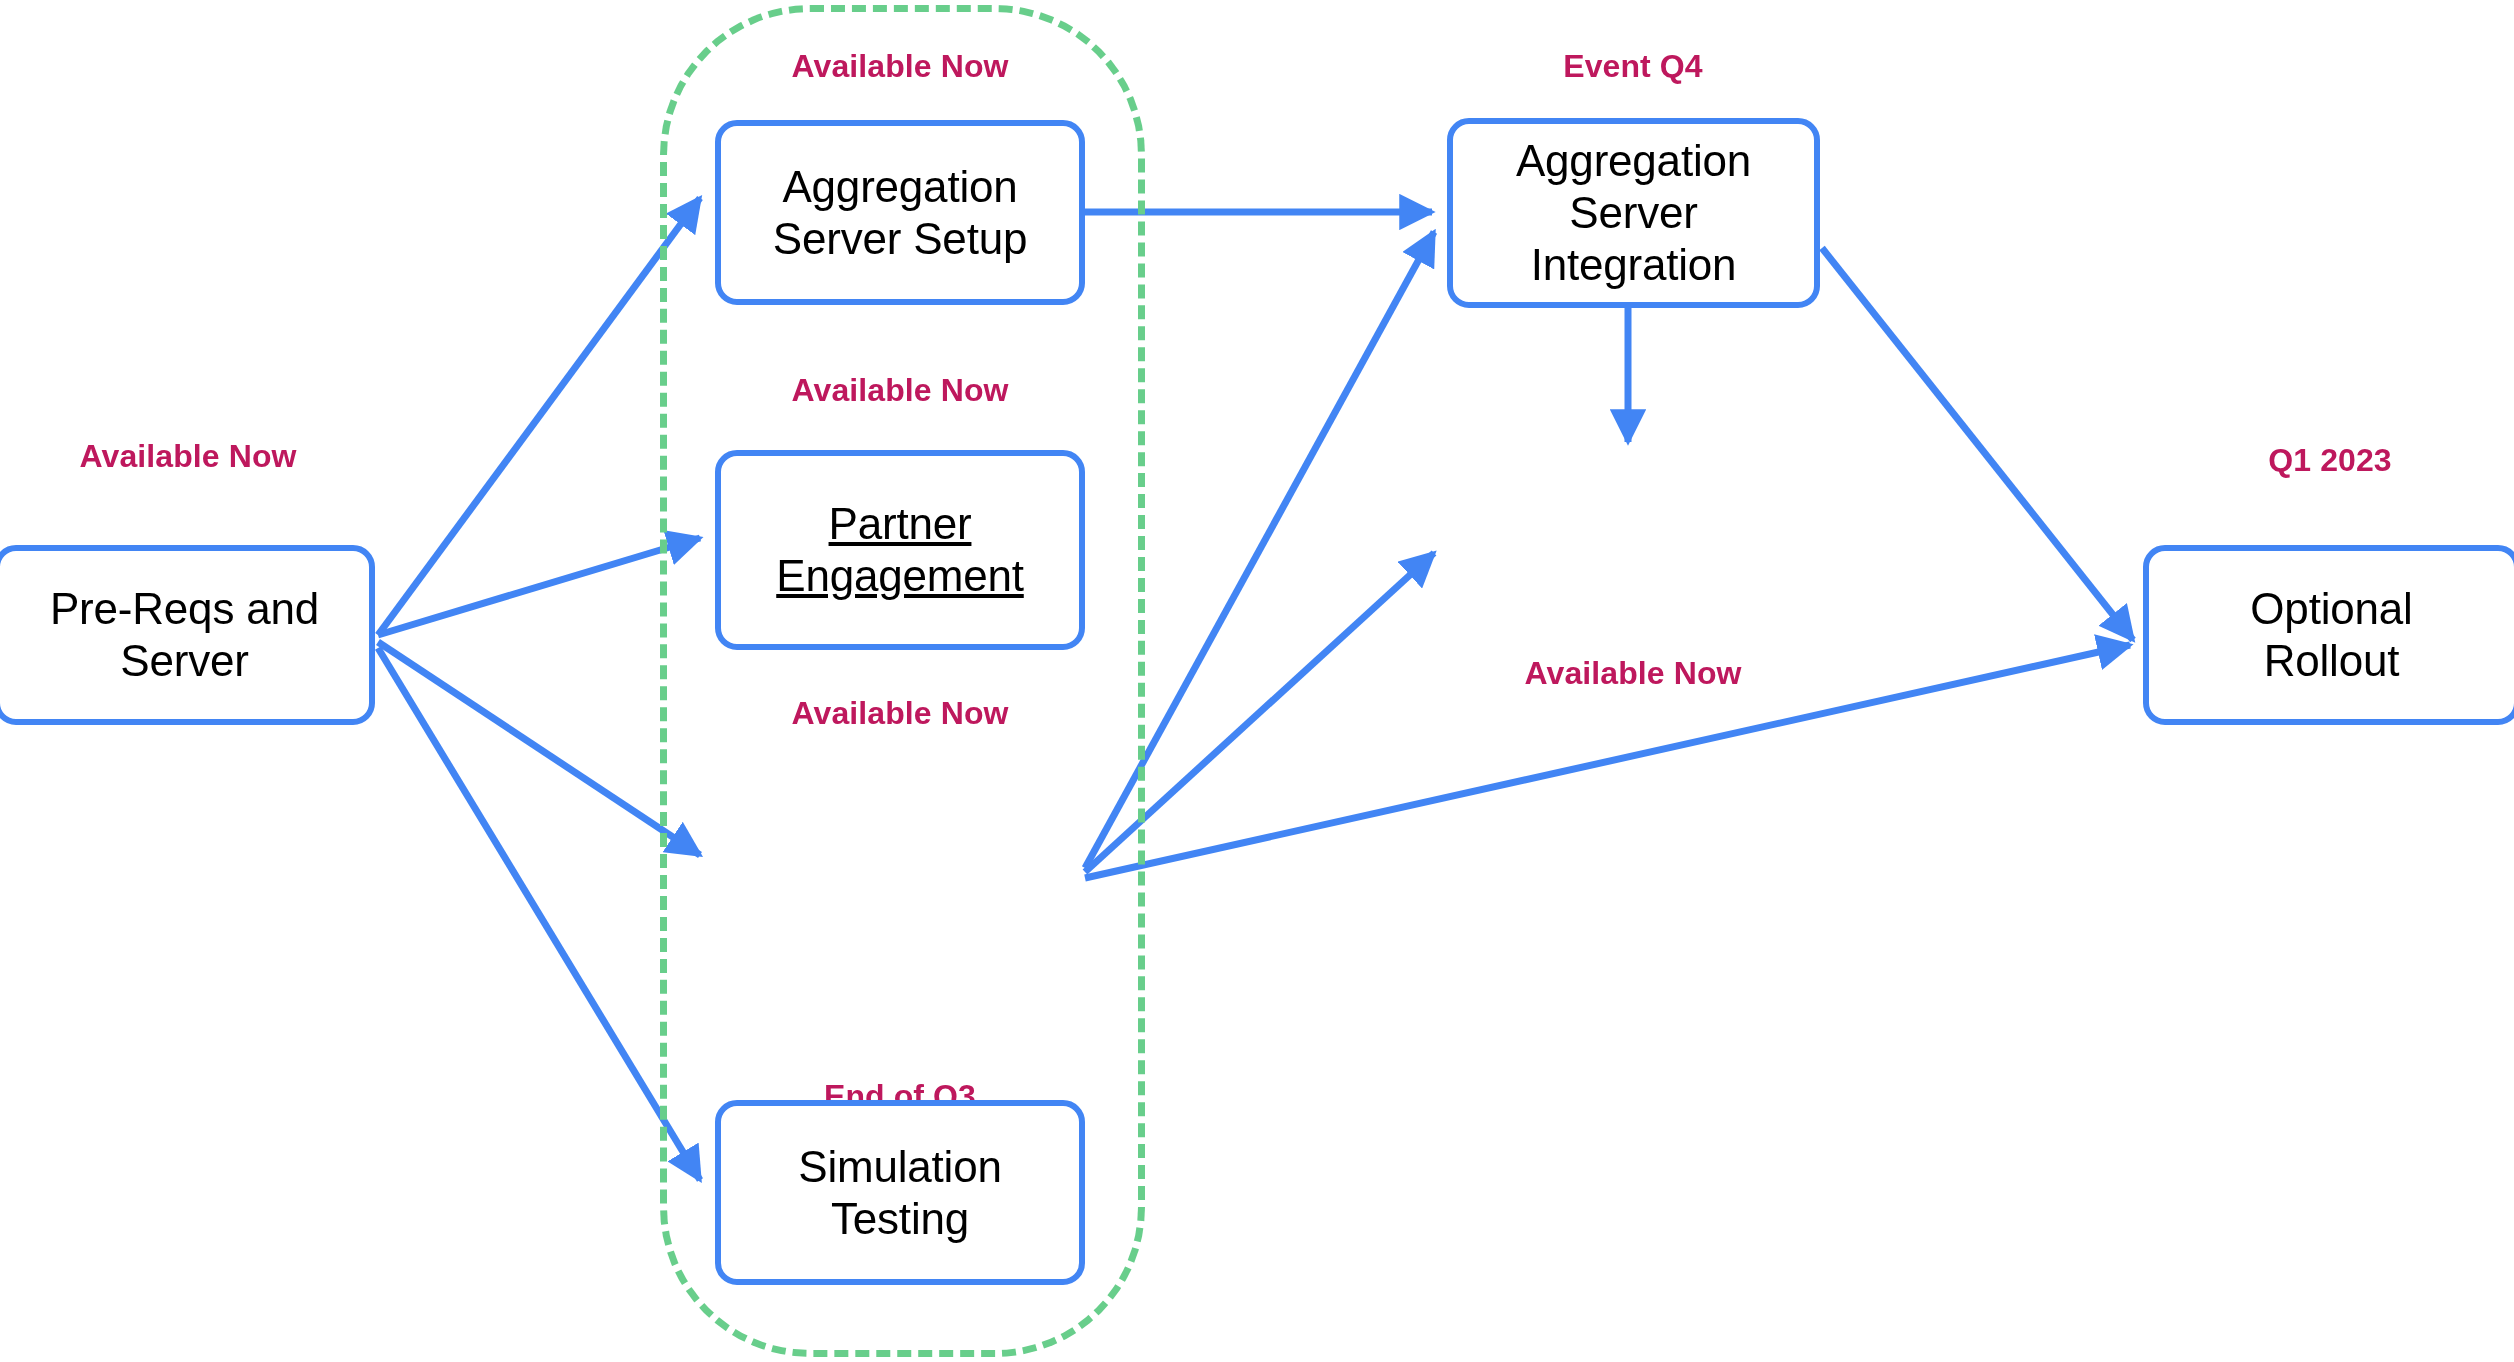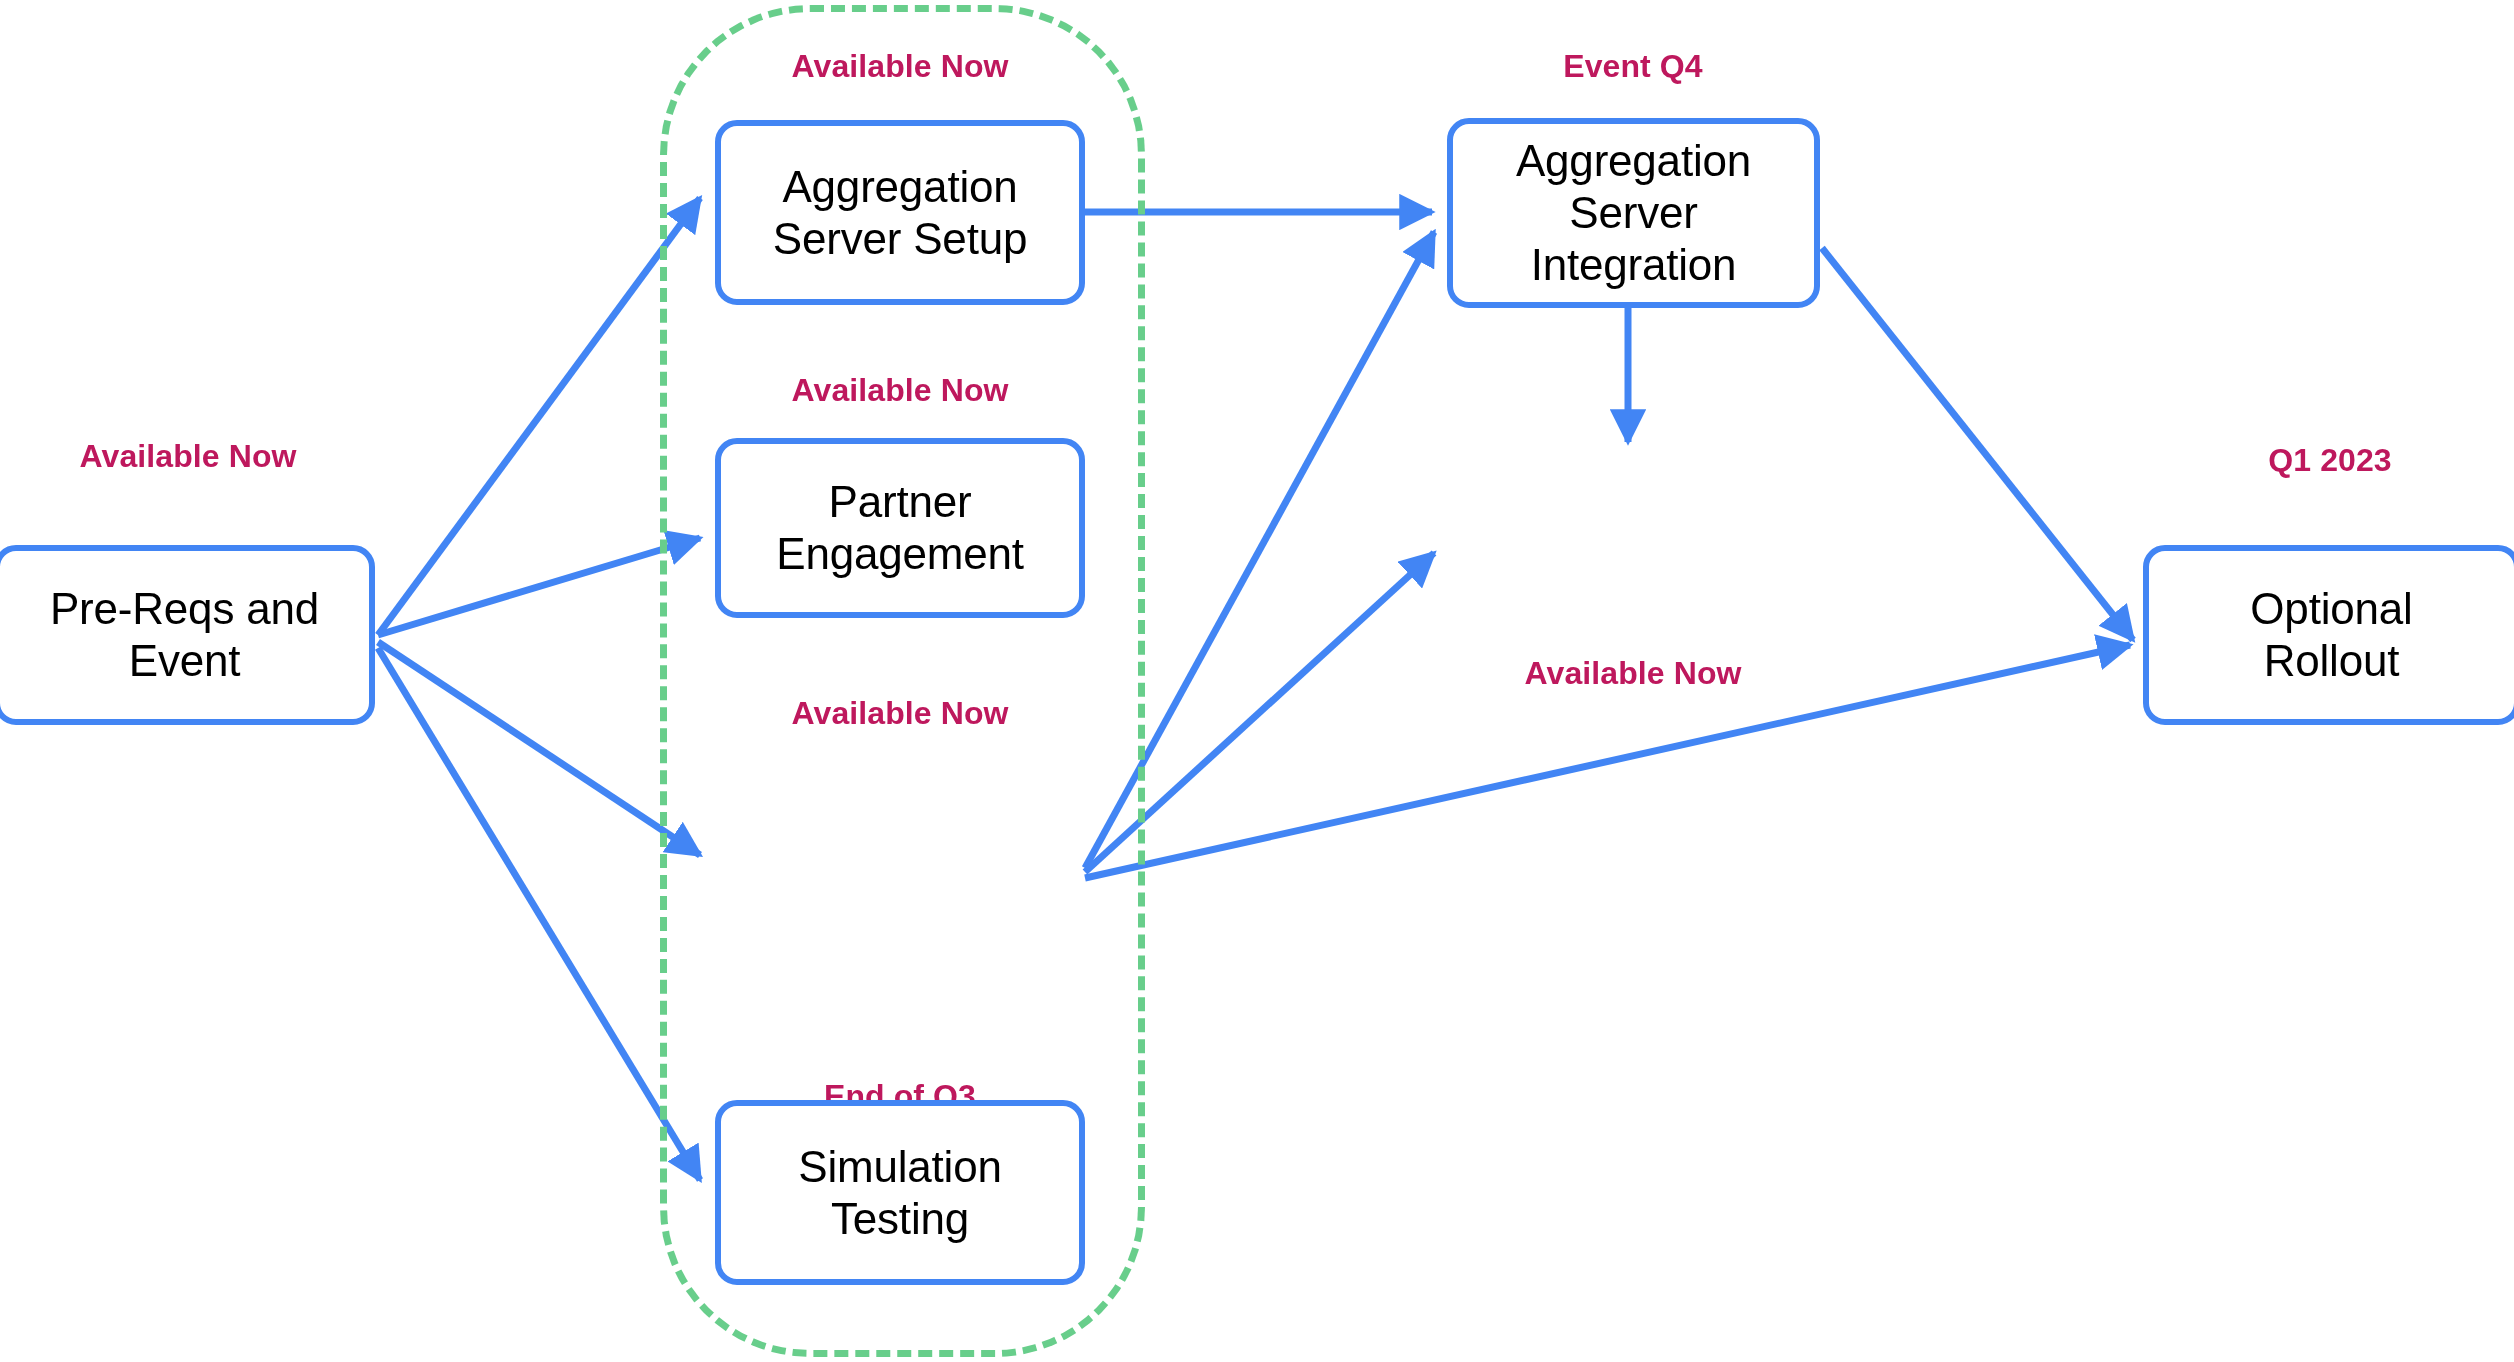--- a/index.html
+++ b/index.html
@@ -109,29 +109,29 @@
   <div class="stage-label" style="left:900px; top:1030px;margin-top:48px;">End of Q3</div>
 
   <div class="stage-label" style="left:1633px; top:48px;">Event Q4</div>
 
   <div class="stage-label" style="left:1633px; top:655px;">Available Now</div>
 
   <div class="stage-label" style="left:2330px; top:442px;">Q1 2023</div>
 
   <div class="node" style="left:-6px; top:545px; width:381px; height:180px;">
     <span class="node-label">Pre-Reqs and
-Event</span>
+Server</span>
   </div>
 
   <div class="node" style="left:715px; top:120px; width:370px; height:185px;">
     <span class="node-label">Aggregation
 Server Setup</span>
   </div>
 
-  <div class="node" style="left:715px; top:438px; width:370px; height:180px;">
+  <div class="node" style="left:715px; top:450px; width:370px; height:200px;text-decoration:underline;">
     <span class="node-label">Partner
 Engagement</span>
   </div>
 
 
   <div class="node" style="left:715px; top:1100px; width:370px; height:185px;">
     <span class="node-label">Simulation
 Testing</span>
   </div>
 

